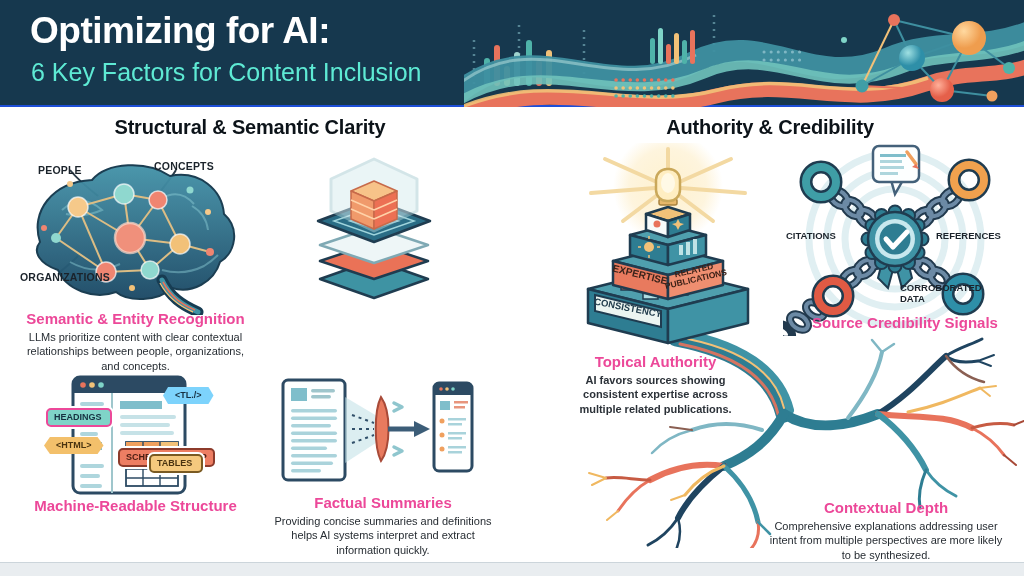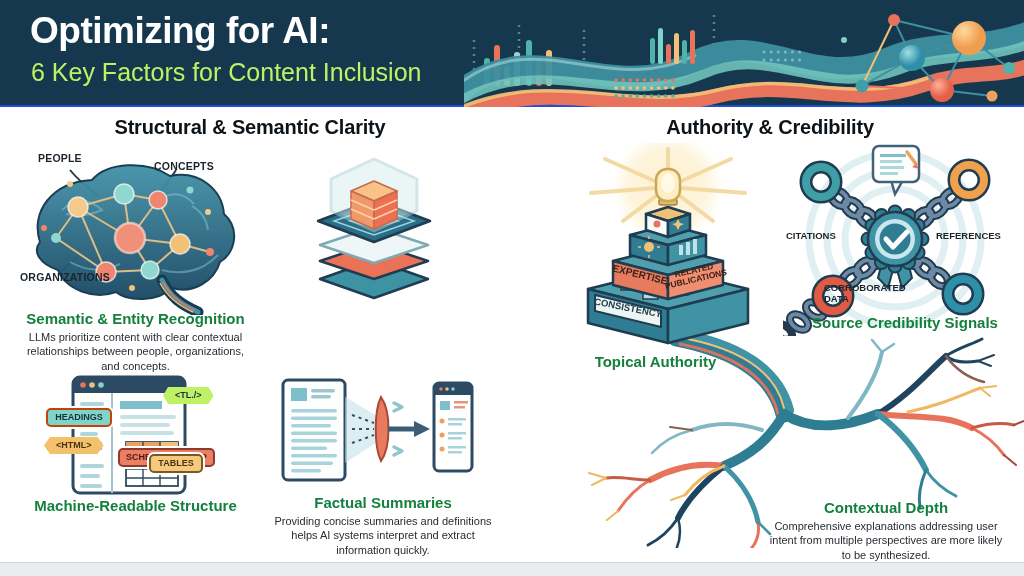--- a/index.html
+++ b/index.html
@@ -4,47 +4,47 @@
 <style>
   * { margin:0; padding:0; box-sizing:border-box; }
   html,body { width:1024px; height:576px; }
   body { font-family:"Liberation Sans", sans-serif; background:#fff; overflow:hidden; }
   #stage { position:relative; width:1024px; height:576px; background:#ffffff; overflow:hidden; }
 
   
   #header { position:absolute; left:0; top:0; width:1024px; height:107px; background:#16384e; border-bottom:2px solid #1d4ed8; }
   #header-art { position:absolute; right:0; top:0; }
   #header-title { position:absolute; left:30px; top:10px; font-size:37px; font-weight:bold; color:#ffffff; letter-spacing:-0.5px; }
-  #header-subtitle { position:absolute; left:31px; top:58px; font-size:25px; font-weight:400; color:#bef264; }
+  #header-subtitle { position:absolute; left:31px; top:58px; font-size:25px; font-weight:400; color:#5eead4; }
 
   .col-heading { position:absolute; top:116px; font-size:20px; font-weight:bold; color:#0c1319; text-align:center; letter-spacing:-0.2px; }
   #left-heading { left:0; width:500px; }
   #right-heading { left:540px; width:460px; }
 
   .illu { position:absolute; z-index:2; }
   .cap { position:absolute; text-align:center; z-index:3; }
-  .cap-title { font-size:15px; font-weight:bold; color:#15803d; margin-bottom:3px; }
+  .cap-title { font-size:15px; font-weight:bold; color:#ec4899; margin-bottom:3px; }
   .cap-body { font-size:11px; color:#272d33; line-height:1.3; margin:0 auto; }
 
   .mini-label { position:absolute; z-index:3; font-size:10.5px; font-weight:bold; color:#1b232b; letter-spacing:0.2px; }
   .chain-label { position:absolute; z-index:3; font-size:9.5px; font-weight:bold; color:#1b232b; text-align:left; }
   .pre { white-space:pre-line; }
 
   
-  .chip { position:absolute; z-index:4; font-size:9px; font-weight:bold; text-align:center;
-          border:2px solid #c2410c; border-radius:5px; padding:3px 6px; color:#173041;
+  .chip { position:absolute; z-index:4; font-size:9px; font-weight:bold; text-align:left;
+          border:2px solid #ec4899; border-radius:5px; padding:3px 6px; color:#173041;
           box-shadow:0 0 0 2px #ffffff; line-height:1; }
   .chip-teal { background:#7fd4c8; }
   .chip-coral { background:#ed7e63; border-color:#8d3b2b; color:#4a1d12;margin-top:40px; }
   .chip-sand { background:#f5c97e; border-color:#7a5a22; color:#4a3310; }
   .hexchip { position:absolute; z-index:4; font-size:9px; font-weight:bold; color:#4a3310;
              background:#f3c06b; padding:4px 12px; line-height:1;
              clip-path:polygon(10% 0,90% 0,100% 50%,90% 100%,10% 100%,0 50%);
              filter:drop-shadow(0 0 1.5px #7a5a22); }
-  .hexchip.teal { background:#bef264; color:#173041; filter:drop-shadow(0 0 1.5px #2c4a63); }
+  .hexchip.teal { background:#7dd3fc; color:#173041; filter:drop-shadow(0 0 1.5px #2c4a63); }
 
   
   .tier-label { position:absolute; z-index:4; font-weight:bold; text-align:center; line-height:1.05; }
 
   #bottom-strip { position:absolute; left:0; top:562px; width:1024px; height:14px; background:#e9edf0; border-top:1px solid #ccd5db; z-index:5; }
 </style>
 </head>
 <body>
 
 <div id="stage">
@@ -192,21 +192,21 @@
     <g>
       <circle cx="44" cy="88" r="5" fill="#8fd8cf"></circle>
       <circle cx="198" cy="102" r="4" fill="#ef8571"></circle>
       <circle cx="58" cy="34" r="3" fill="#f5c98a"></circle>
       <circle cx="178" cy="40" r="3.5" fill="#8fd8cf"></circle>
       <circle cx="32" cy="78" r="3" fill="#ef8571"></circle>
       <circle cx="196" cy="62" r="3" fill="#f5c98a"></circle>
       <circle cx="120" cy="138" r="3" fill="#f2c178"></circle>
     </g>
   </svg>
-  <span class="mini-label" style="left:38px; top:152px;">PEOPLE</span>
+  <span class="mini-label" style="left:38px; top:164px;">PEOPLE</span>
   <span class="mini-label" style="left:154px; top:160px;">CONCEPTS</span>
   <span class="mini-label" style="left:20px; top:271px;">ORGANIZATIONS</span>
 
   <div class="cap" style="left:8px; top:310px; width:255px;">
     <div class="cap-title">Semantic &amp; Entity Recognition</div>
     <div class="cap-body" style="max-width:228px;">LLMs prioritize content with clear contextual relationships between people, organizations, and concepts.</div>
   </div>
 
   <svg class="illu" style="left:313px; top:153px;" width="122" height="148" viewBox="0 0 122 148">
     <g stroke="#1f3c50" stroke-width="2.5" stroke-linejoin="round">
@@ -443,20 +443,21 @@
     <rect x="93" y="26" width="24" height="32" rx="11" fill="#ffeec2" stroke="#caa85a" stroke-width="2.5"></rect>
     <ellipse cx="105" cy="40" rx="7" ry="10" fill="#fff9e6"></ellipse>
   </svg>
   <span class="tier-label" style="left:603px; top:270px; width:74px; font-size:10px; color:#39231b; transform:rotate(14deg);">EXPERTISE</span>
   <span class="tier-label pre" style="left:655px; top:266px; width:80px; font-size:8.5px; color:#3b2017; transform:rotate(-13deg);">RELATED
 PUBLICATIONS</span>
   <span class="tier-label" style="left:590px; top:303px; width:76px; font-size:9.5px; color:#25404f; transform:rotate(11deg);">CONSISTENCY</span>
 
   <div class="cap" style="left:553px; top:353px; width:205px;">
     <div class="cap-title">Topical Authority</div>
+    <div class="cap-body" style="max-width:175px; font-weight:bold; color:#2b3138;">AI favors sources showing consistent expertise across multiple related publications.</div>
   </div>
 
   <svg class="illu" style="left:783px; top:142px;" width="224" height="194" viewBox="0 0 224 194">
     <g fill="none" stroke="#e0eff2" stroke-width="7">
       <circle cx="112" cy="97" r="50"></circle>
         <circle cx="112" cy="97" r="68"></circle>
         <circle cx="112" cy="97" r="86"></circle>
     </g>
 
     <g fill="none" stroke="#223a4e" stroke-width="8">
@@ -531,21 +532,21 @@
         <circle cx="125.5" cy="73.5" r="6.5"></circle>
         <circle cx="135" cy="83.5" r="6.5"></circle>
     </g>
     <circle cx="112" cy="97" r="27" fill="#3f93a5" stroke="#1f3c50" stroke-width="2.5"></circle>
     <circle cx="112" cy="97" r="20" fill="#c8e8ee"></circle>
     <circle cx="112" cy="97" r="15.5" fill="#2e7d92"></circle>
     <path d="M103,97 l7,8 l14,-15" fill="none" stroke="#ffffff" stroke-width="5" stroke-linecap="round" stroke-linejoin="round"></path>
   </svg>
   <span class="chain-label" style="left:786px; top:230px; width:62px;">CITATIONS</span>
   <span class="chain-label" style="left:936px; top:230px; width:70px;">REFERENCES</span>
-  <span class="chain-label pre" style="left:824px; top:283px; width:90px; line-height:1.15;">CORROBORATED
+  <span class="chain-label pre" style="left:900px; top:283px; width:90px; line-height:1.15;">CORROBORATED
 DATA</span>
 
   <div class="cap" style="left:795px; top:314px; width:220px;">
     <div class="cap-title">Source Credibility Signals</div>
   </div>
 
   <div class="cap" style="left:762px; top:499px; width:248px;">
     <div class="cap-title">Contextual Depth</div>
     <div class="cap-body" style="max-width:240px;">Comprehensive explanations addressing user intent from multiple perspectives are more likely to be synthesized.</div>
   </div>

